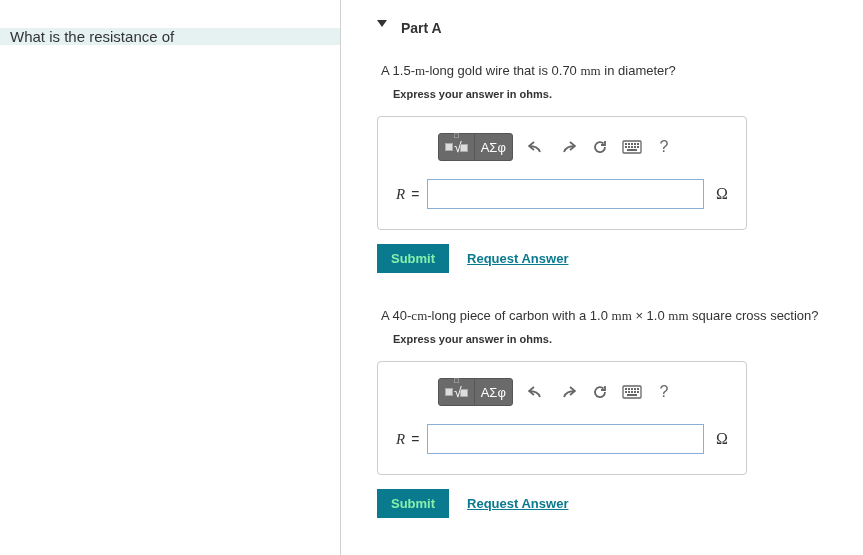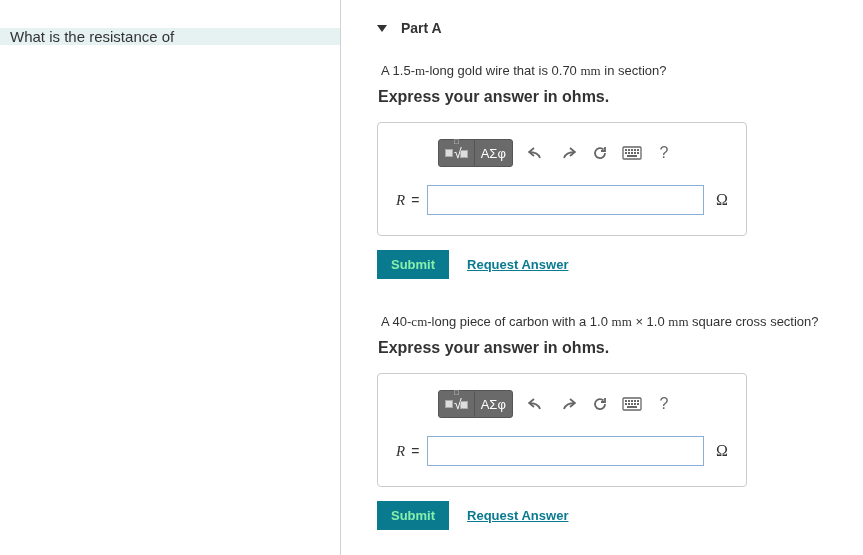--- a/index.html
+++ b/index.html
@@ -3,26 +3,26 @@
 <meta charset="utf-8">
 <style>
 * { box-sizing: border-box; margin: 0; padding: 0; }
 body { font-family: Arial, Helvetica, sans-serif; font-size: 13px; color: #333; background: #fff; width: 863px; }
 .layout { display: flex; }
 .left-col { width: 340px; padding-top: 28px; }
 .prompt-box { background: #e6f2f2; padding: 0 10px; font-size: 15px; color: #333; }
 .divider { width: 1px; background: #d0d0d0; min-height: 555px; margin-left: 0; }
 .right-col { flex: 1; padding: 20px 30px 10px 36px; }
 .part { margin-bottom: 34px; }
-.part-header { display: flex; align-items: center; margin-bottom: 26px; cursor: pointer; }
+.part-header { display: flex; align-items: flex-start; margin-bottom: 26px; cursor: pointer; }
 .part-header .chev { width: 0; height: 0; border-left: 5px solid transparent; border-right: 5px solid transparent; border-top: 7px solid #333; margin-right: 14px; }
 .part-header .title { font-weight: bold; font-size: 14px; color: #333; }
 .question { margin-left: 4px; margin-bottom: 8px; font-size: 13px; line-height: 1.4; }
 .serif { font-family: Georgia, 'Times New Roman', serif; }
-.instruct { margin-left: 1px; font-weight: bold; font-size: 16px; margin-bottom: 16px; }
+.instruct { margin-left: 16px; font-weight: bold; font-size: 11px; margin-bottom: 16px; }
 .answer-box { border: 1px solid #ccc; border-radius: 4px; padding: 16px 18px 20px 18px; width: 370px; }
 .toolbar { display: flex; align-items: center; gap: 0; margin-left: 42px; margin-bottom: 18px; }
 .tb-btn-group { display: flex; }
 .tb-btn { background: #6a6a6a; color: #fff; border: 1px solid #555; height: 28px; display: inline-flex; align-items: center; justify-content: center; padding: 0 6px; font-size: 13px; cursor: pointer; }
 .tb-btn:first-child { border-top-left-radius: 3px; border-bottom-left-radius: 3px; }
 .tb-btn:last-child { border-top-right-radius: 3px; border-bottom-right-radius: 3px; margin-left: -1px; }
 .tb-icon { background: none; color: #666; border: none; width: 26px; height: 28px; display: inline-flex; align-items: center; justify-content: center; cursor: pointer; font-size: 15px; margin-left: 6px; }
 .tb-icon:first-of-type { margin-left: 10px; }
 .input-row { display: flex; align-items: center; }
 .var-label { font-style: italic; font-family: 'Times New Roman', Georgia, serif; font-size: 15px; margin-right: 6px; }
@@ -43,21 +43,21 @@
   </div>
   <div class="divider"></div>
   <div class="right-col">
 
     <div class="part">
       <div class="part-header">
         <span class="chev"></span>
         <span class="title">Part A</span>
       </div>
       <div class="question">
-        <span>A 1.5-</span><span class="serif">m</span><span>-long gold wire that is 0.70 </span><span class="serif">mm</span><span> in section?</span>
+        <span>A 1.5-</span><span class="serif">m</span><span>-long gold wire that is 0.70 </span><span class="serif">mm</span><span> in diameter?</span>
       </div>
       <div class="instruct">Express your answer in ohms.</div>
 
       <div class="answer-box">
         <div class="toolbar">
           <div class="tb-btn-group">
             <button class="tb-btn">
               <span style="display:inline-flex;align-items:center;gap:1px;">
                 <span class="tpl-box"></span>
                 <span style="display:inline-block;position:relative;">

